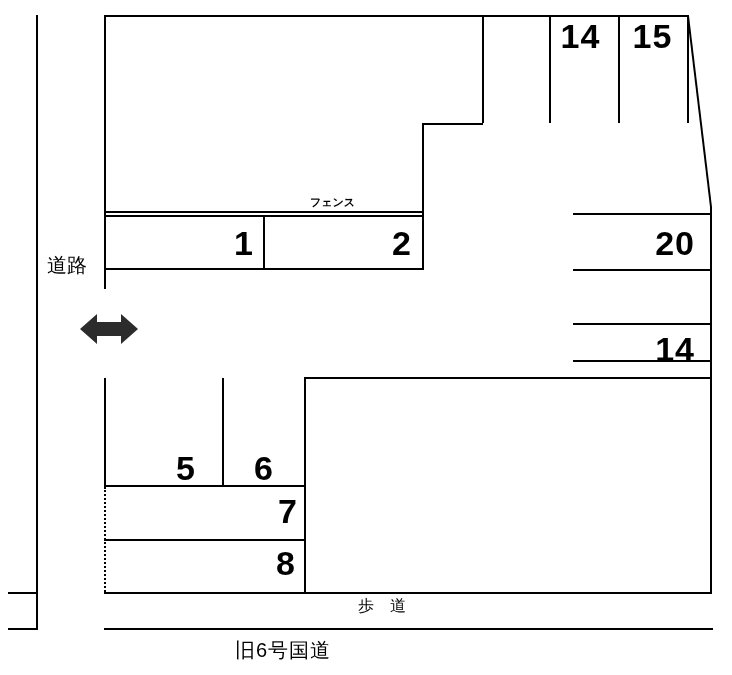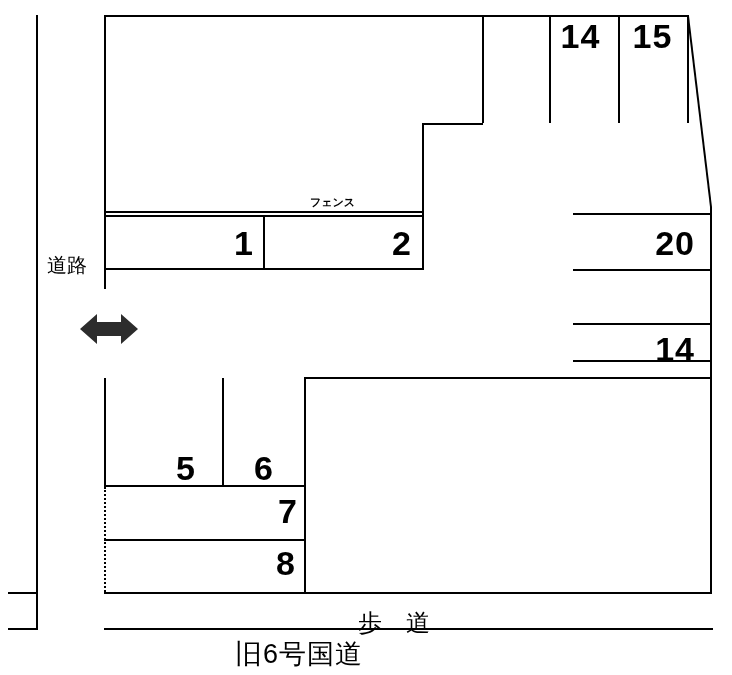--- a/index.html
+++ b/index.html
@@ -12,22 +12,22 @@
   .vl-dotted{position:absolute;width:0;border-left:2px dotted #000;background:none;}
   .lbl{position:absolute;white-space:pre;line-height:1.15;}
   .num{position:absolute;font-weight:bold;font-size:34px;line-height:1;letter-spacing:1px;}
   .num.right{text-align:right;}
   .num.center{text-align:center;}
   .svg-overlay{position:absolute;left:0;top:0;width:732px;height:675px;pointer-events:none;}
   .warehouse-label{font-size:24px;}
   .fence-label{font-size:11px;font-weight:bold;margin-left:48px;}
   .road-label{font-size:20px;margin-top:28px;}
   .other-label{font-size:21px;letter-spacing:1px;}
-  .walk-label{font-size:24px;margin-top:12px;}
-  .hwy-label{font-size:27px;letter-spacing:1px;}
+  .walk-label{font-size:16px;}
+  .hwy-label{font-size:20px;letter-spacing:1px;}
 </style>
 </head>
 <body>
 
 <div class="canvas">
 
   <div class="vl" style="left:36px;top:15px;height:615px;"></div>
   <div class="vl" style="left:104px;top:15px;height:274px;"></div>
   <div class="hl" style="left:104px;top:15px;width:585px;"></div>
 

